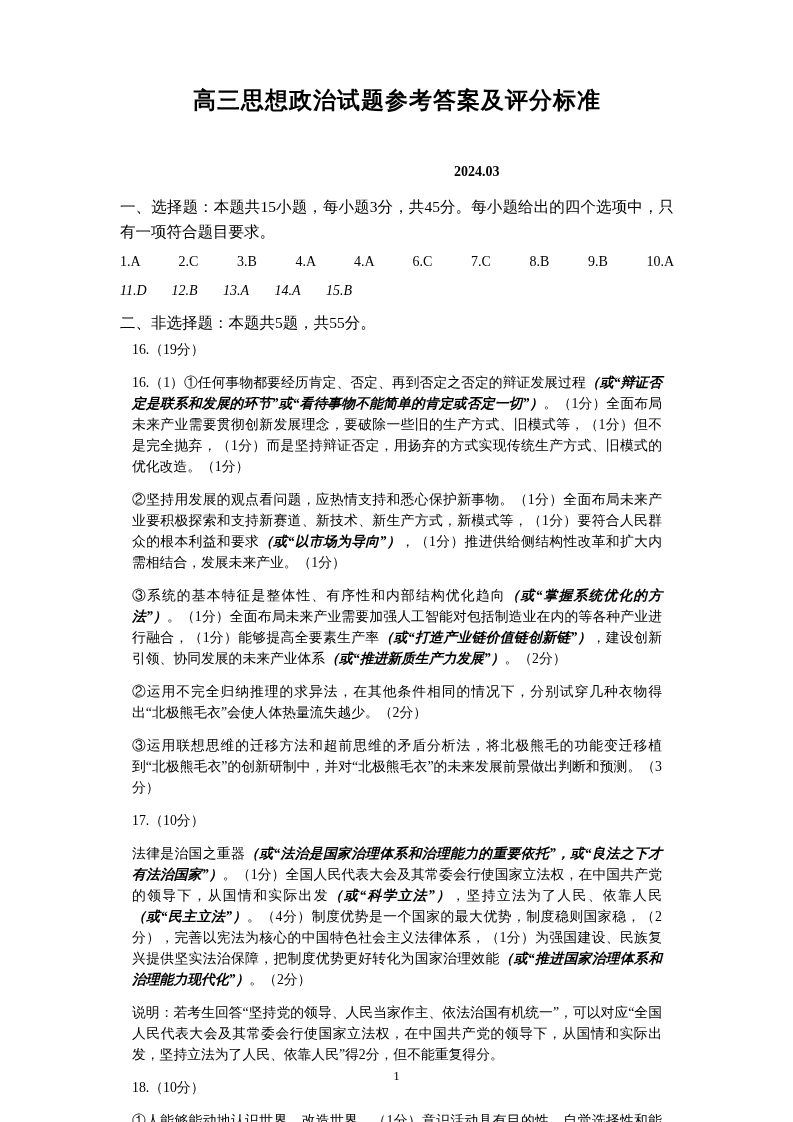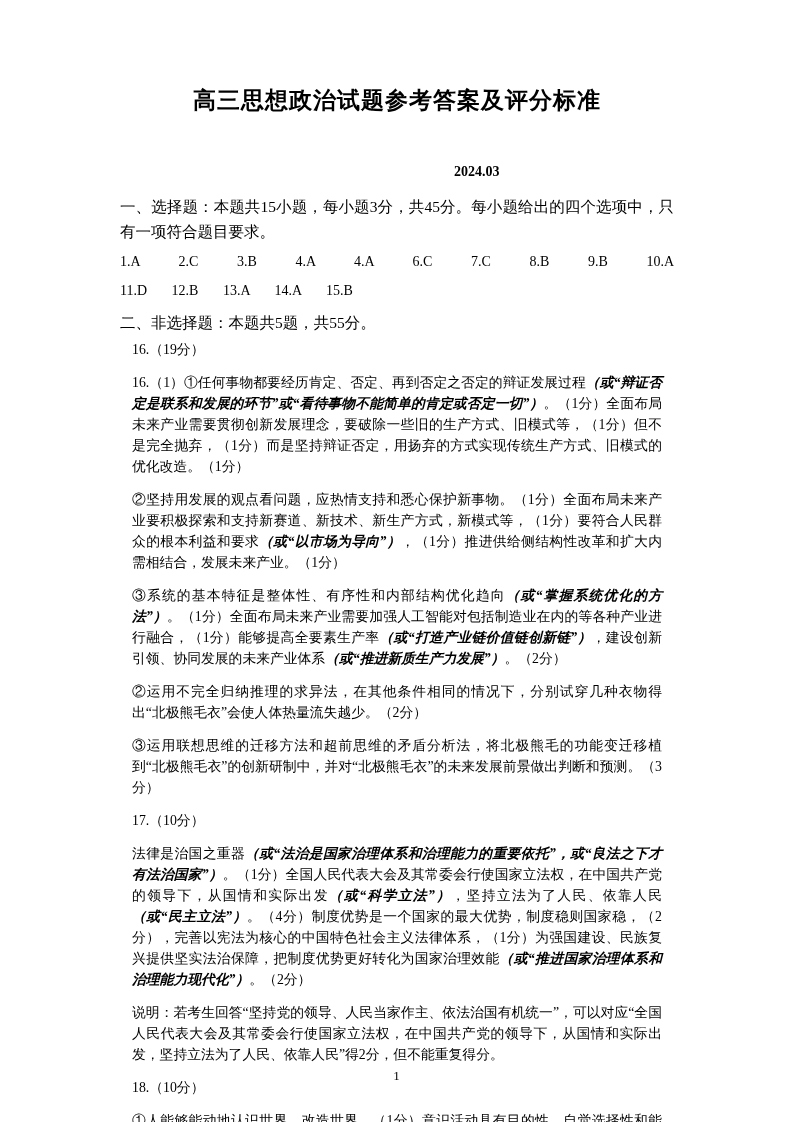--- a/index.html
+++ b/index.html
@@ -42,21 +42,21 @@
     text-align: justify;
   }
   .answers-row {
     margin-top: 7px;
     font-size: 14px;
     line-height: 22px;
     white-space: nowrap;
   }
   .answers-row .ans { display: inline-block; width: 55px; }
   .answers-row.row2 { margin-top: 7px; }
-  .answers-row.row2 .ans { width: 48px; }
+  .answers-row.row2 .ans { width: 48px; font-style: italic; }
   .sec-heading.sec2 { margin-top: 9px; line-height: 24px; }
   .body {
     font-size: 13.8px;
     line-height: 21px;
     text-align: justify;
     margin: 12px;
   }
   .body.first { margin-top: 4px; }
   .seg-i { font-style: italic; font-weight: bold; }
   .note { }

